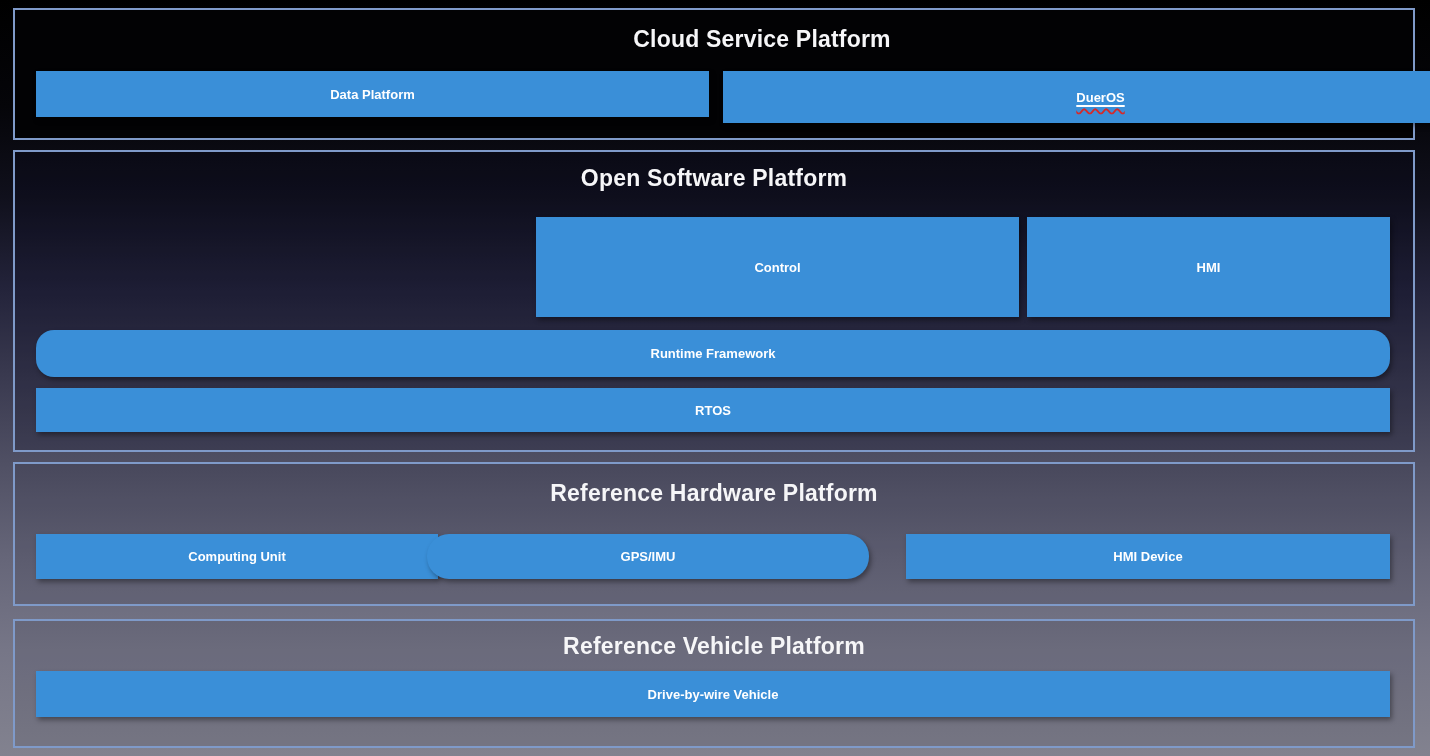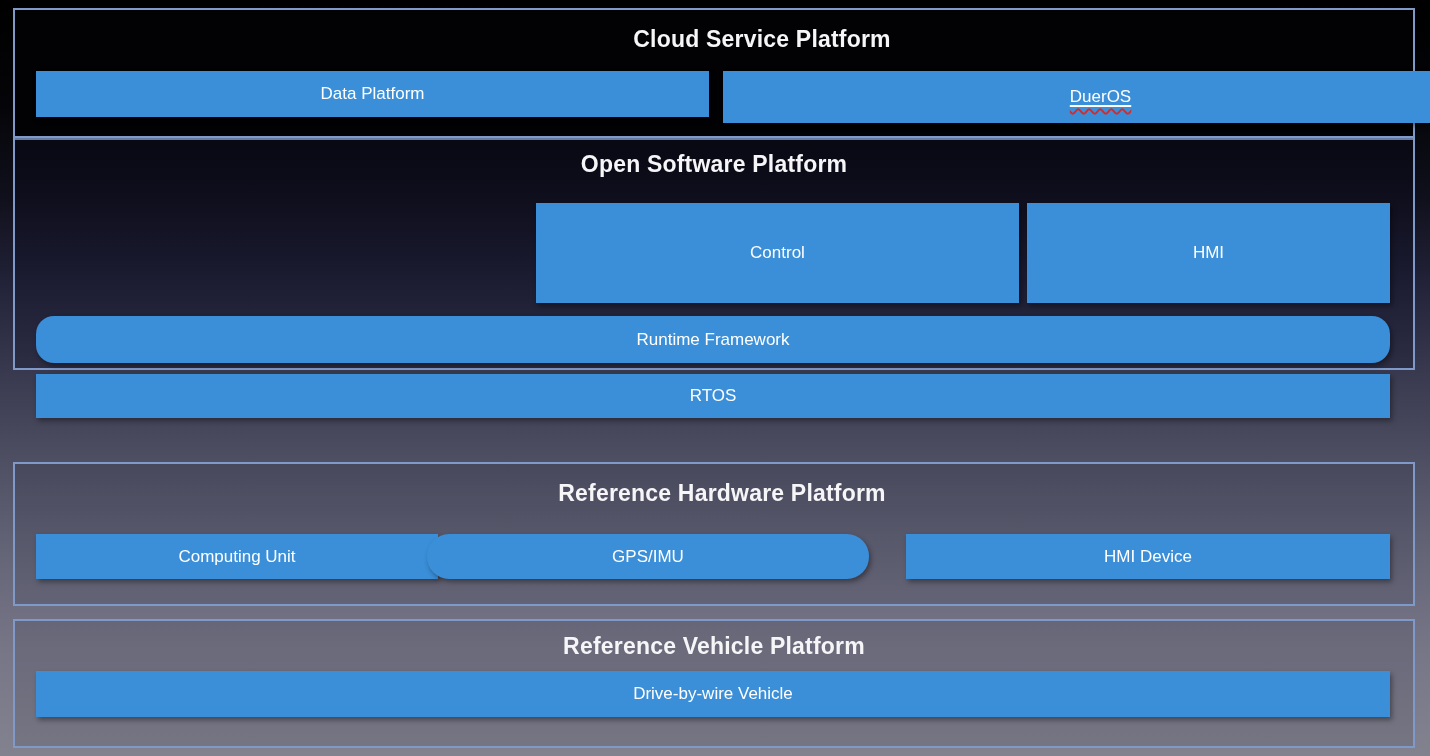--- a/index.html
+++ b/index.html
@@ -21,44 +21,44 @@
       #82828f 100%);
   }
   .panel {
     position: absolute;
     left: 13px;
     width: 1402px;
     box-sizing: border-box;
     border: 2px solid var(--panel-border, #7f9ac9);
   }
   .panel-cloud    { top: 8px;   height: 132px; background: #020204; }
-  .panel-software { top: 136px; height: 234px; background: rgba(8, 10, 34, 0.22); padding-left: 18px; }
+  .panel-software { top: 150px; height: 302px; background: rgba(8, 10, 34, 0.22); padding-left: 18px; }
   .panel-hardware { top: 462px; height: 144px; background: rgba(12, 12, 32, 0.10); }
   .panel-vehicle  { top: 619px; height: 129px; background: rgba(12, 12, 32, 0.10); }
   .panel-title {
     position: absolute;
     left: 0;
     width: 100%;
     text-align: center;
     color: #f6f6f8;
     font-size: 23px;
     font-weight: bold;
     letter-spacing: 0.2px;
     margin: 0;
   }
   .t-cloud    { top: 16px; padding-left: 48px; }
   .t-software { top: 13px; }
-  .t-hardware { top: 16px; padding-left: 8px; }
+  .t-hardware { top: 16px; }
   .t-vehicle  { top: 12px; }
   .block {
     position: absolute;
     background: var(--block-blue, #3a8fd8);
     color: var(--text-white, #ffffff);
-    font-size: 17px;
-    font-weight: normal;
+    font-size: 13px;
+    font-weight: bold;
     display: flex;
     align-items: center;
     justify-content: center;
     text-align: center;
     box-shadow: 2px 3px 5px rgba(0, 0, 0, 0.38);
   }
   
   .b-data-platform { top: 61px; left: 21px;  width: 673px; height: 46px; }
   .b-dueros        { top: 61px; left: 708px; width: 667px; height: 52px; padding-left: 44px; }
   

